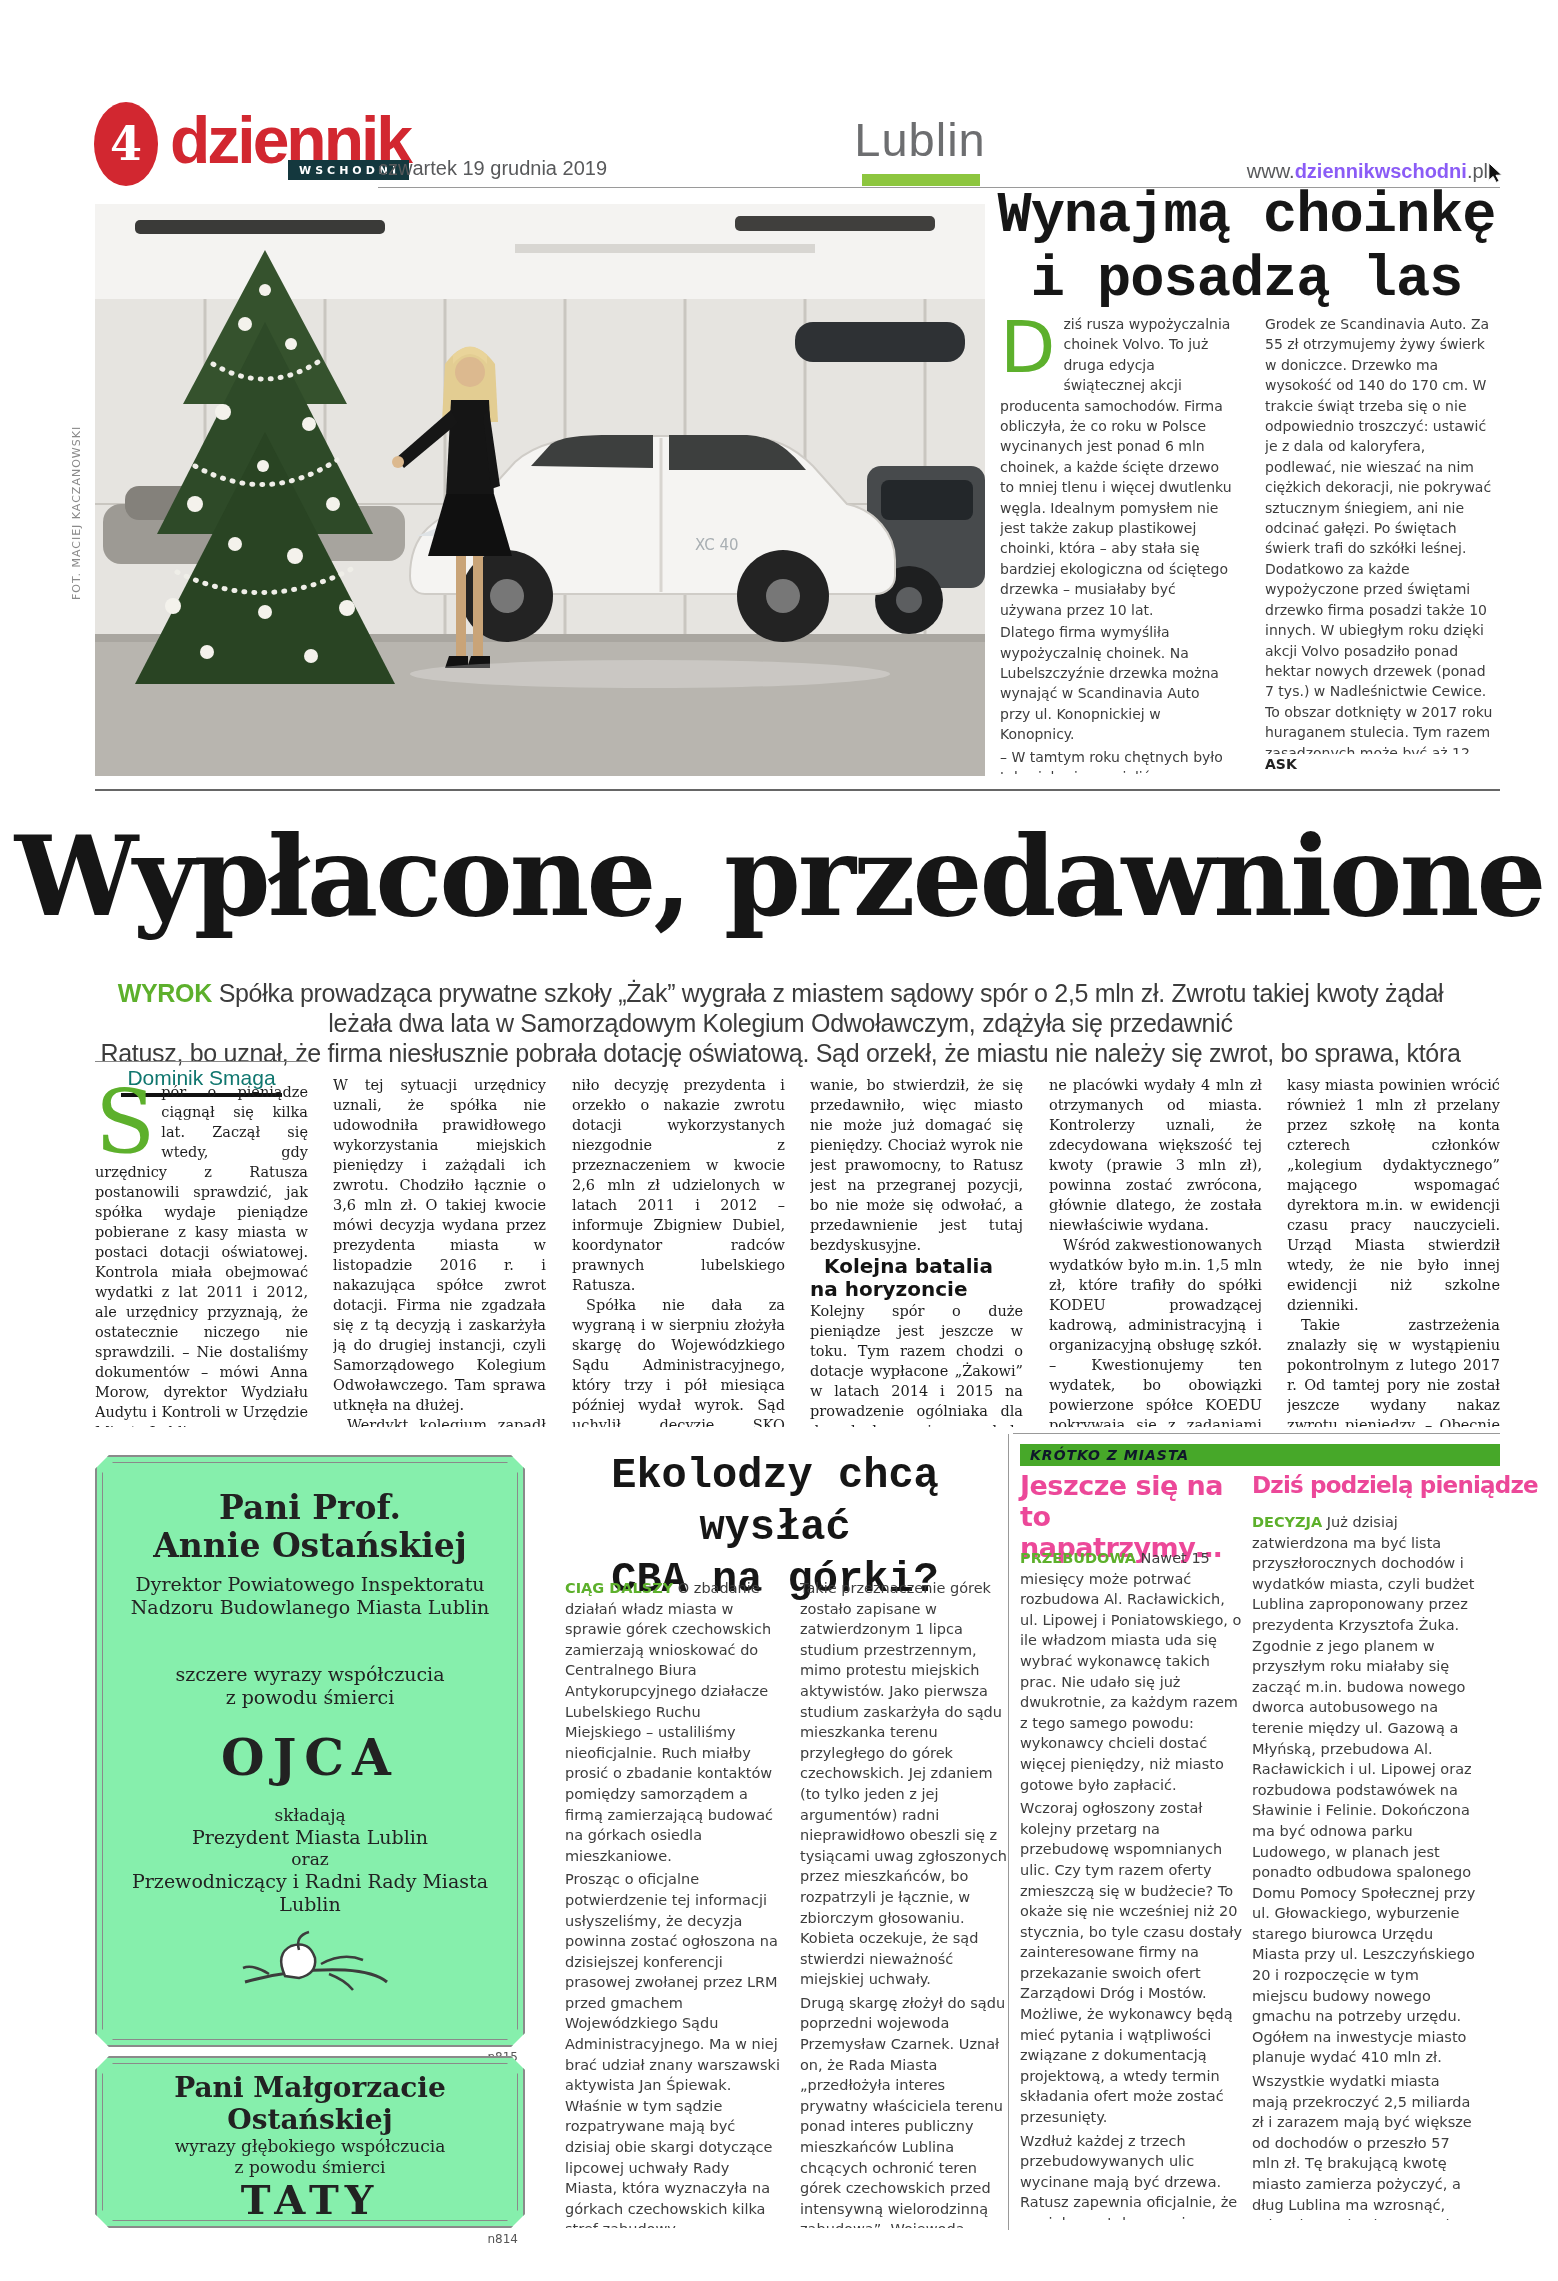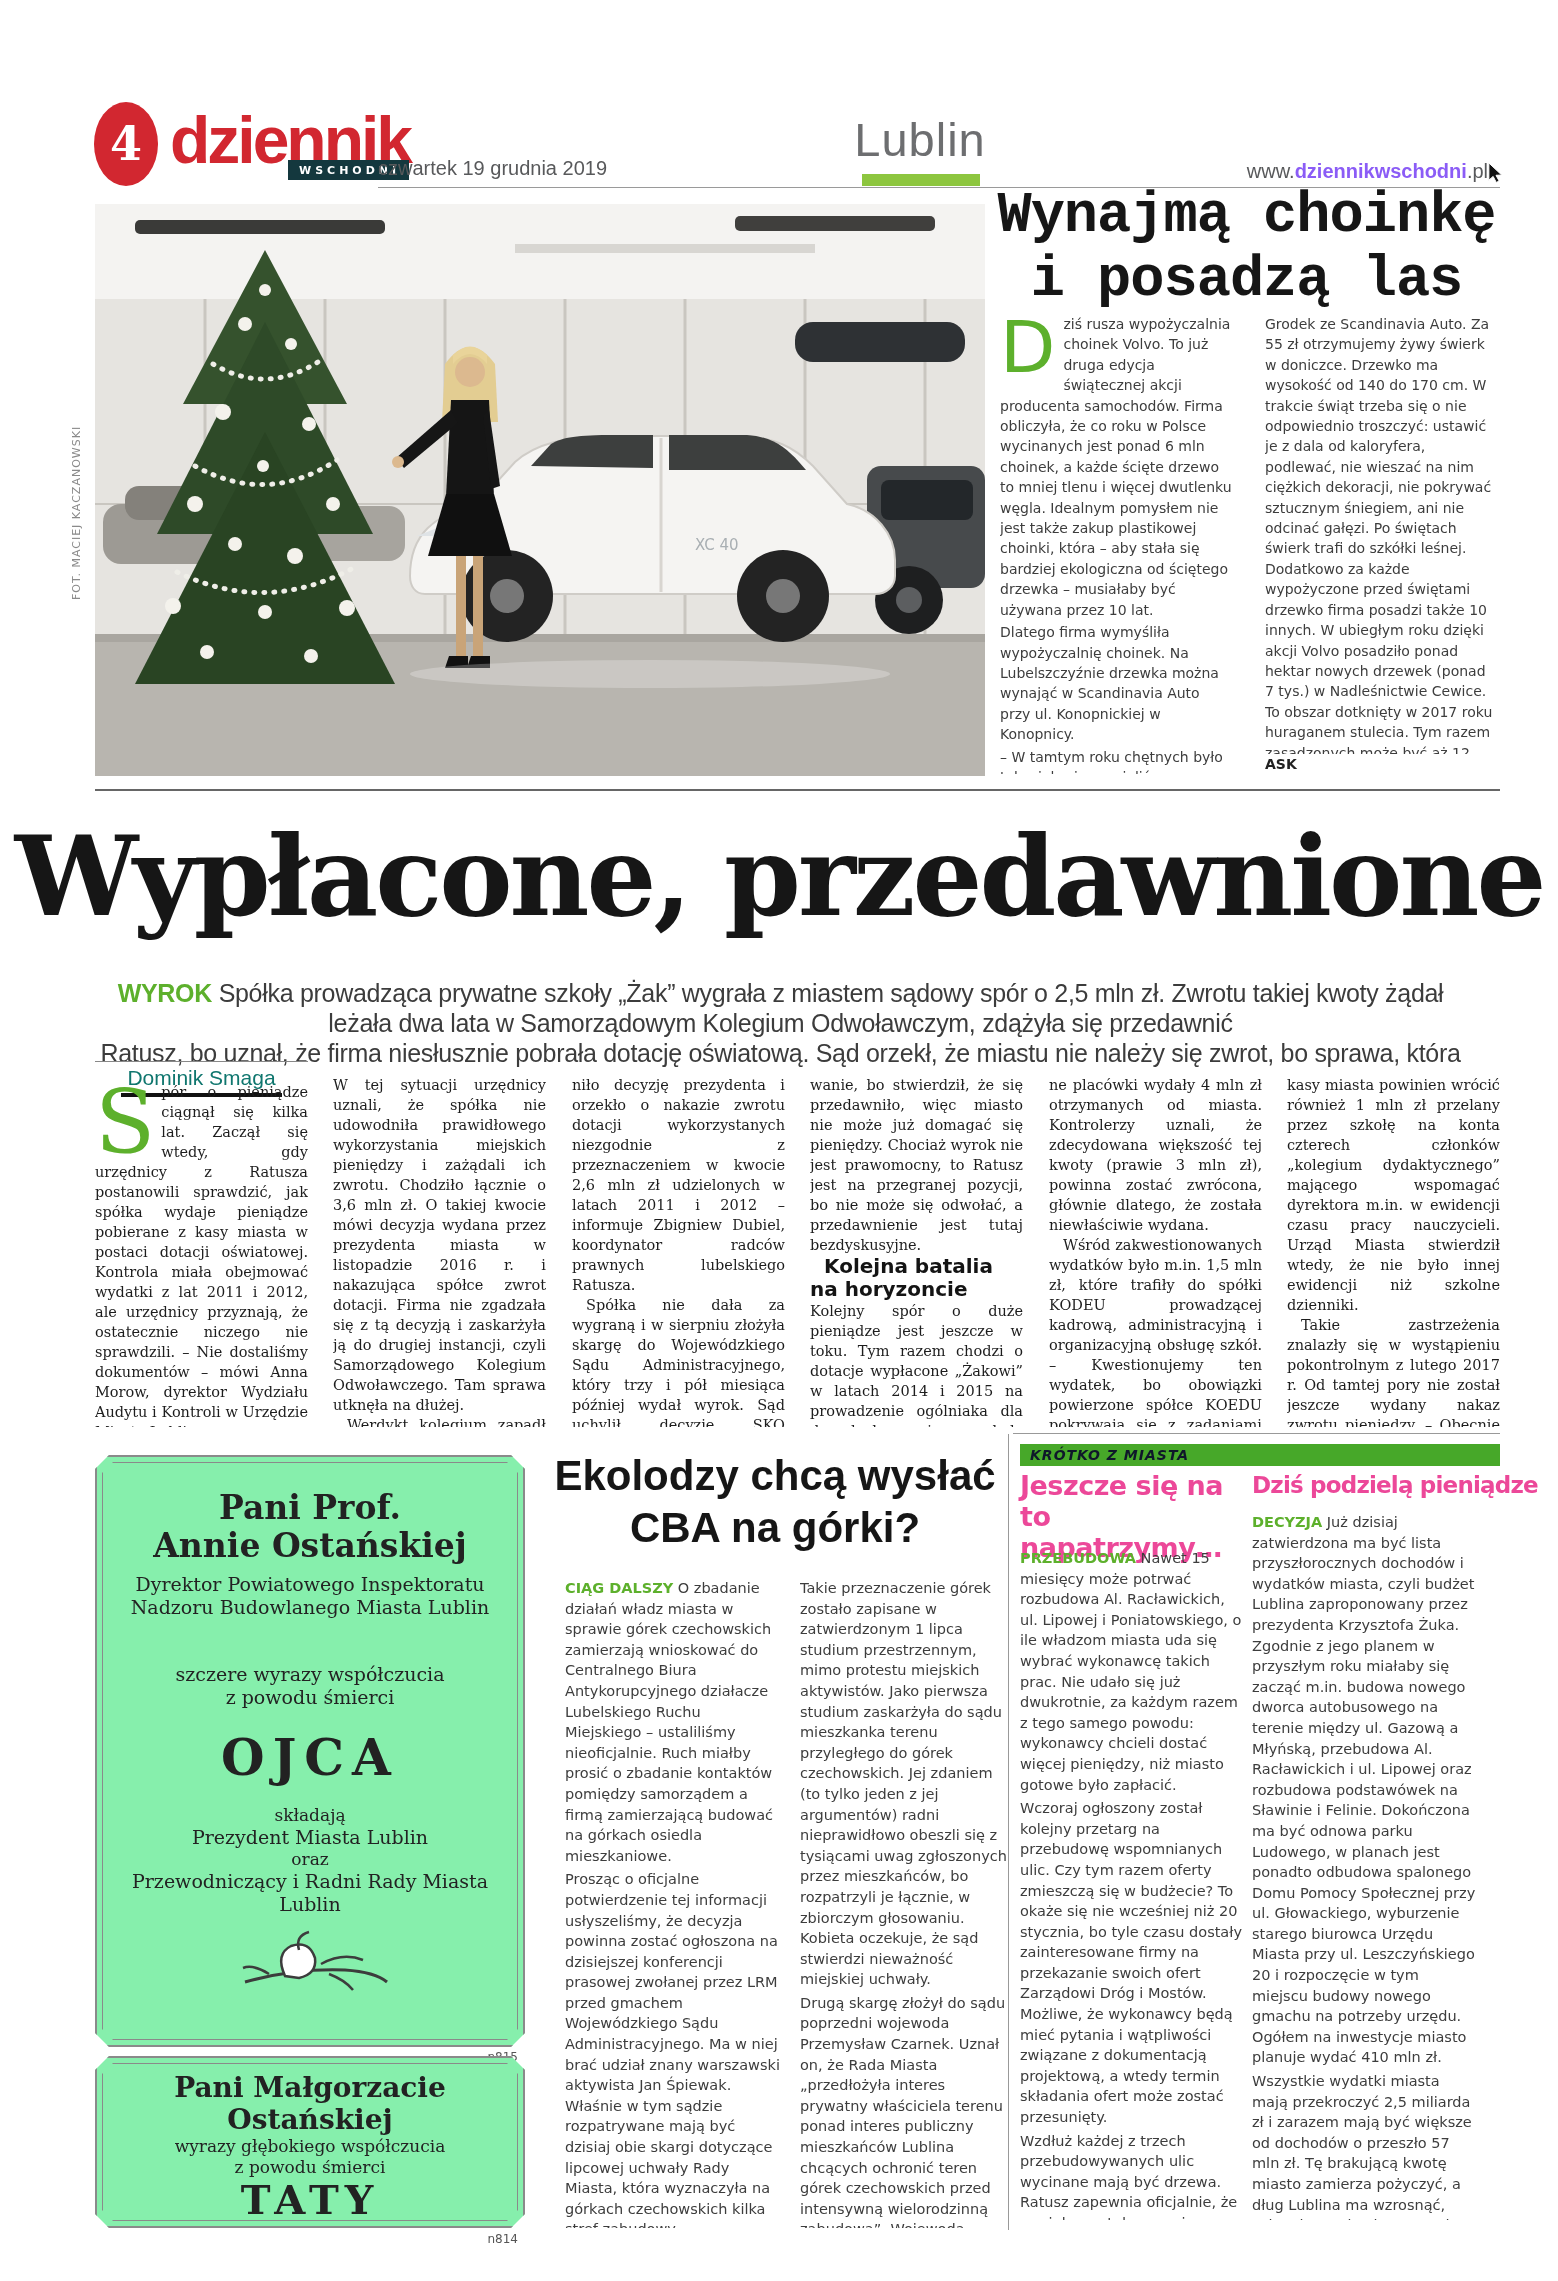--- a/index.html
+++ b/index.html
@@ -56,21 +56,21 @@
     font-family:"DejaVu Serif","Liberation Serif",serif;font-size:14.5px;line-height:20px;
     color:#1d1d1d;text-align:justify;}
   .mcol p{margin:0;text-indent:14px;}
   .mcol p.first{text-indent:0;}
   .dropcap-s{float:left;color:var(--accent-green);font-size:88px;line-height:74px;
     padding:4px 6px 0 0;font-family:"DejaVu Serif",serif;}
   .subhead{font-family:"DejaVu Sans",sans-serif;font-weight:bold;font-size:20px;
     line-height:23px;margin:10px 0 5px 0;text-align:left;text-indent:0;color:#141414;}
   
   .eko-title{left:545px;top:1450px;width:460px;text-align:center;color:#161616;
-    font-family:Liberation Sans, sans-serif;font-weight:bold;font-size:42px;line-height:52px;}
+    font-family:Liberation Mono, monospace;font-weight:bold;font-size:42px;line-height:52px;}
   .eko-col{top:1578px;width:215px;height:650px;overflow:hidden;font-size:14.5px;
     line-height:20.6px;color:#3d3d3d;}
   .eko-col p{margin:0 0 3px 0;}
   .kicker-green{color:var(--accent-green);font-weight:bold;}
   
   .vrule{left:1008px;top:1434px;width:1px;height:796px;background:#999;}
   .hrule-right{left:1013px;top:1433px;width:487px;height:1px;background:#999;}
   .krotko-bar{left:1020px;top:1444px;width:480px;height:22px;background:var(--bar-green);
     color:#0f172a;font-weight:bold;font-size:14px;line-height:22px;padding-left:10px;
     letter-spacing:1px;box-sizing:border-box;font-family:"DejaVu Sans",sans-serif;font-style:italic;}

